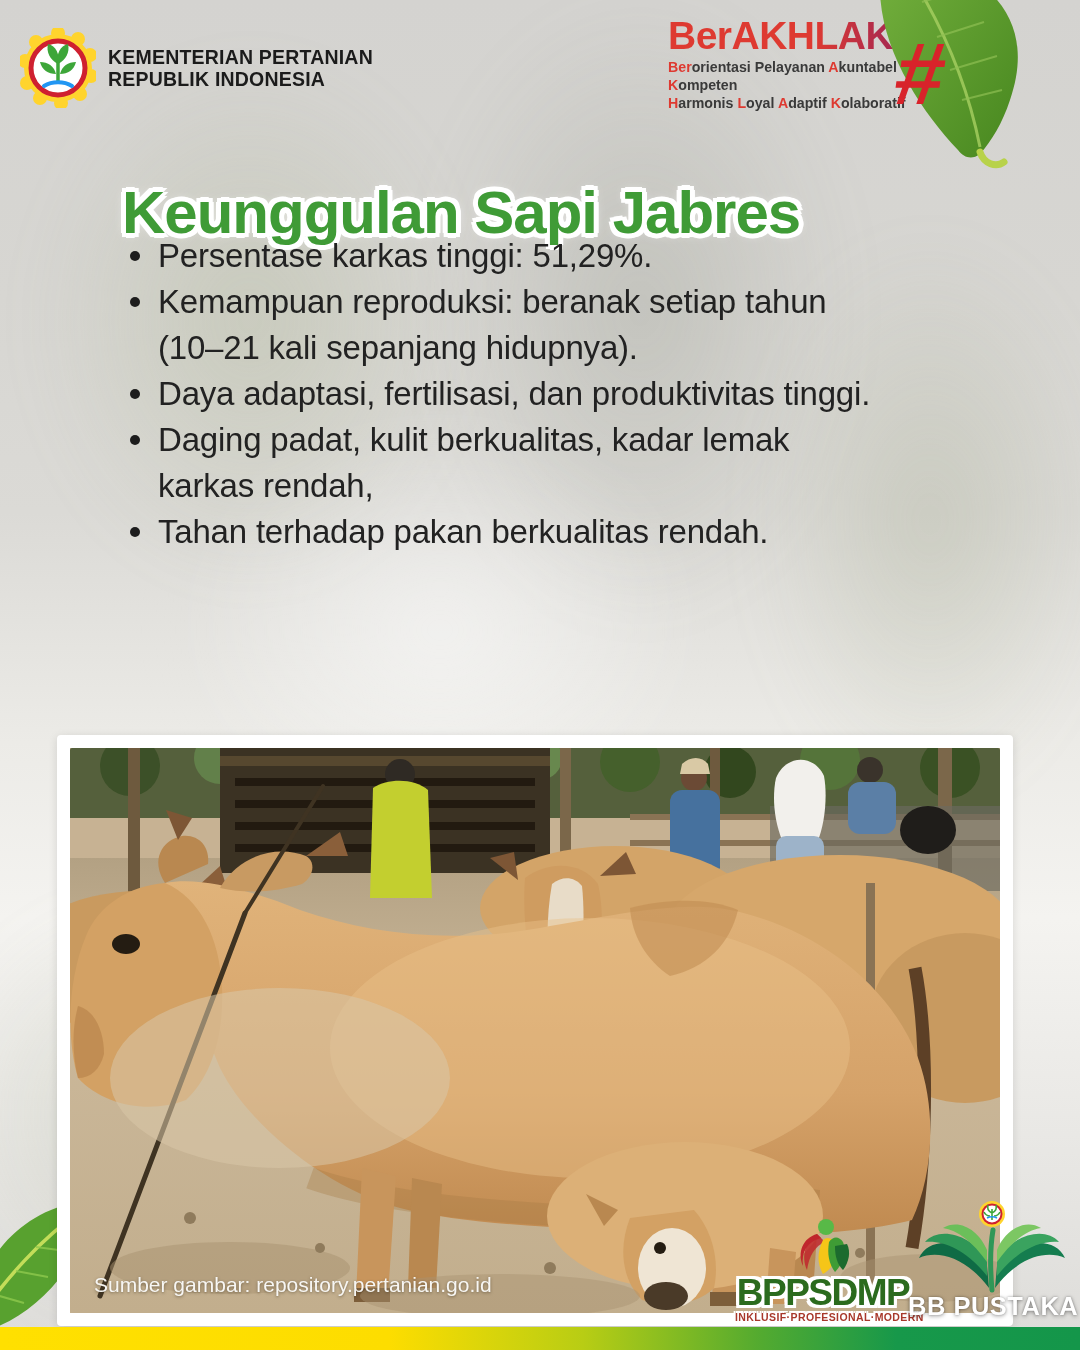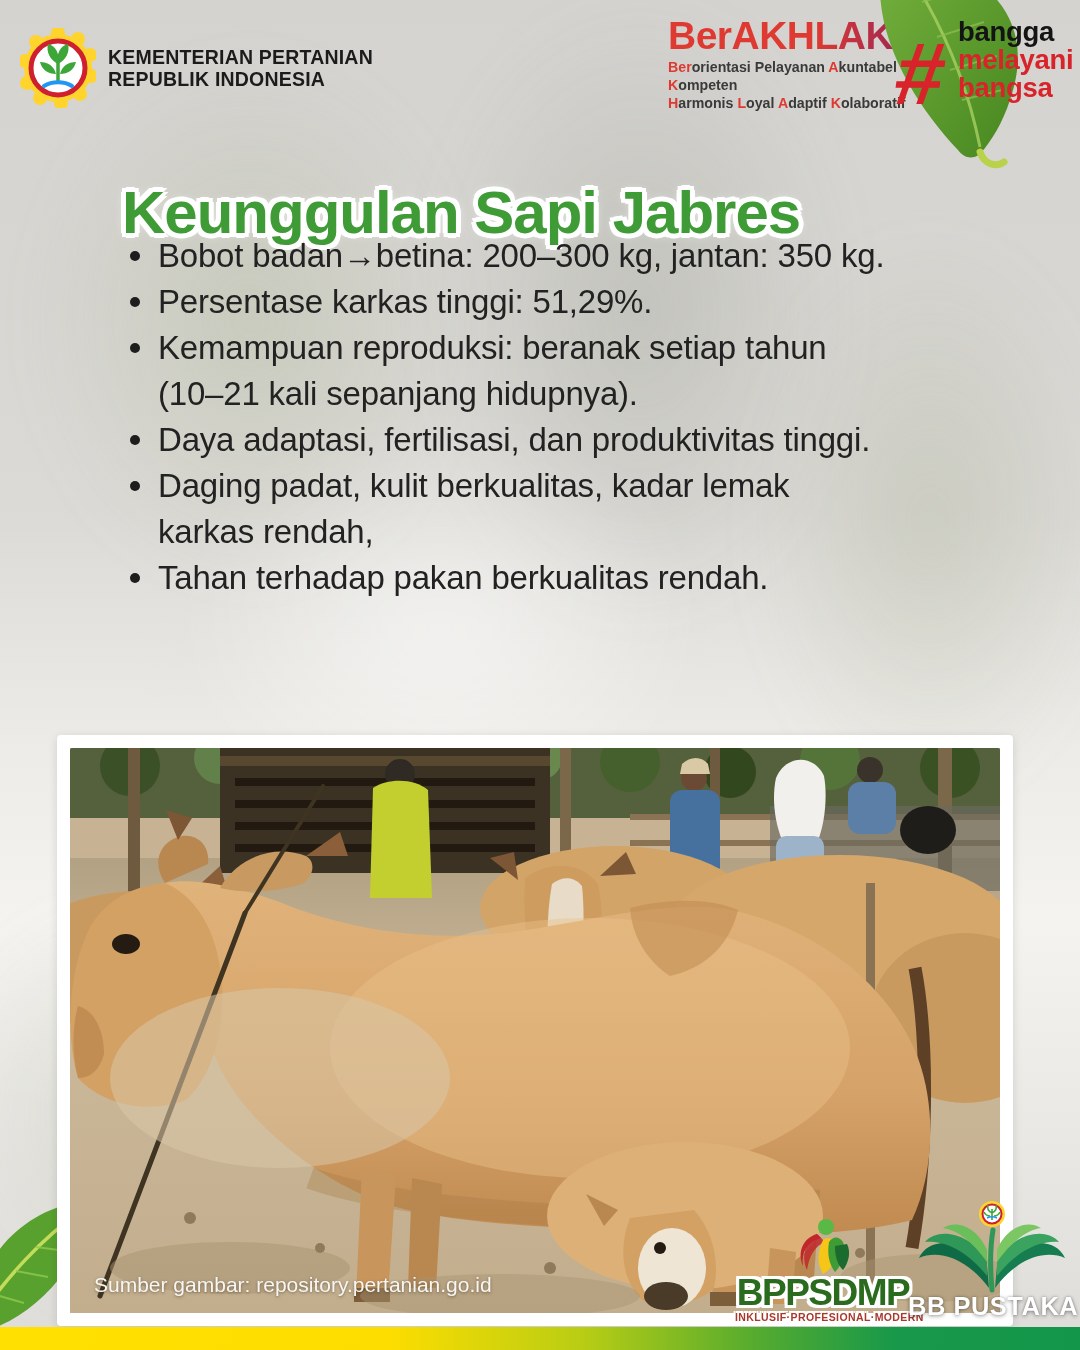--- a/index.html
+++ b/index.html
@@ -152,34 +152,25 @@
 
   <div class="berakhlak">
     <div class="berakhlak-title">BerAKHLAK</div>
     <span class="berakhlak-arrow">&gt;</span>
     <div class="berakhlak-tagline"><span class="seg-hl">Ber</span><span>orientasi Pelayanan </span><span class="seg-hl">A</span><span>kuntabel </span><span class="seg-hl">K</span><span>ompeten</span></div>
     <div class="berakhlak-tagline" style="margin-top:0;"><span class="seg-hl">H</span><span>armonis </span><span class="seg-hl">L</span><span>oyal </span><span class="seg-hl">A</span><span>daptif </span><span class="seg-hl">K</span><span>olaboratif</span></div>
   </div>
 
   <div class="bangga">
     <span class="bangga-hash">#</span>
-    <div class="bangga-words">
-      <div class="bangga-w1">bangga</div>
-      <div class="bangga-w2">melayani</div>
-      <div class="bangga-w3">bangsa</div>
-    </div>
   </div>
 
   <h1 class="page-title">Keunggulan Sapi Jabres</h1>
 
   <ul class="bullets">
-    <li>
-        <span class="bullet-dot"></span>
-        <span class="bullet-text">Bobot badan→betina: 200–300 kg, jantan: 350 kg.</span>
-      </li>
     <li>
         <span class="bullet-dot"></span>
         <span class="bullet-text">Persentase karkas tinggi: 51,29%.</span>
       </li>
     <li>
         <span class="bullet-dot"></span>
         <span class="bullet-text">Kemampuan reproduksi: beranak setiap tahun
 (10–21 kali sepanjang hidupnya).</span>
       </li>
     <li>

